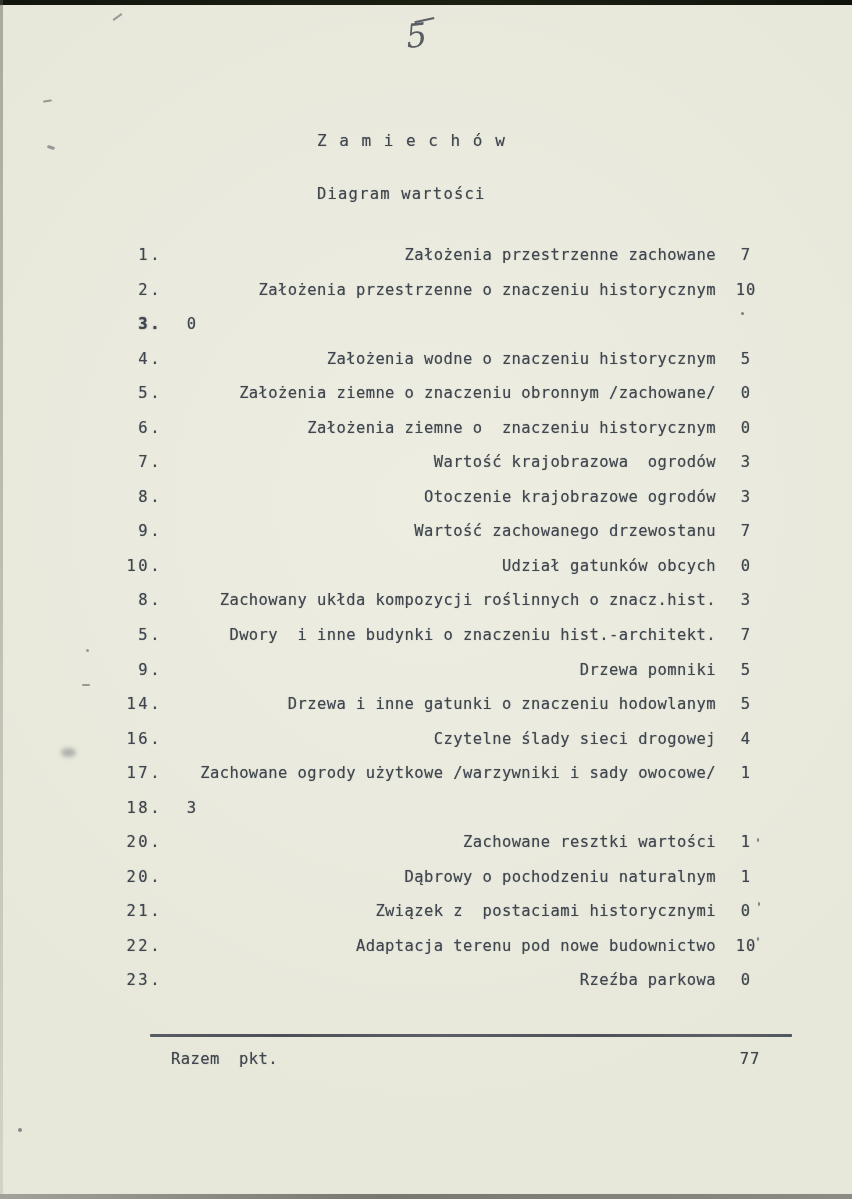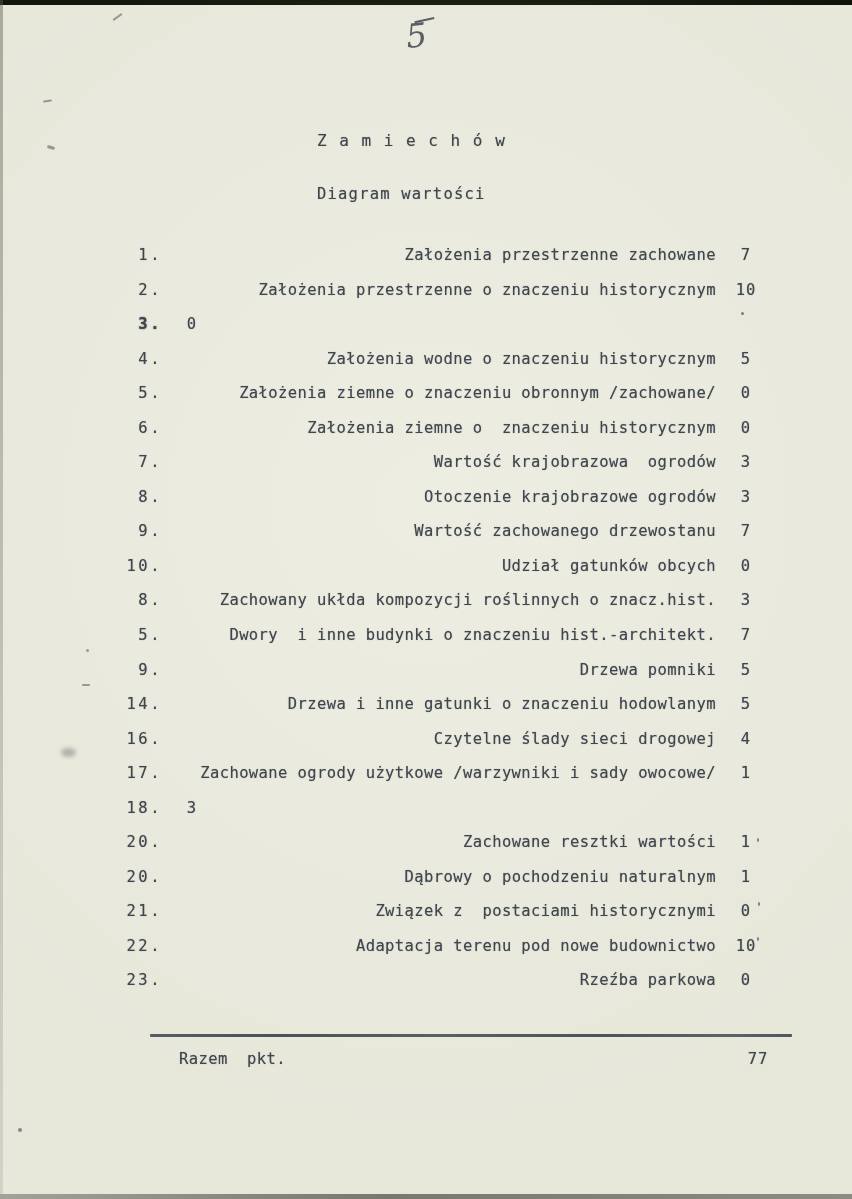--- a/index.html
+++ b/index.html
@@ -99,21 +99,21 @@
   .rule {
     position: absolute; left: 150px; top: 1034px;
     width: 642px; height: 3px;
     background: linear-gradient(to right,
       #474d55, #3a4048 20%, #4a5058 45%, #3c424a 70%, #4d535b 90%, #404650);
     opacity: 0.9;
     border-radius: 1px;
   }
 
   .total-row {
-    position: absolute; left: 132px; top: 1050px; width: 656px;
+    position: absolute; left: 124px; top: 1050px; width: 656px;
     display: flex; align-items: flex-start;
   }
   .total-label {
     margin-left: 47px;
     white-space: pre;
     flex: 1 1 auto;
   }
   .total-value {
     width: 60px; flex: none;
     text-align: center;

